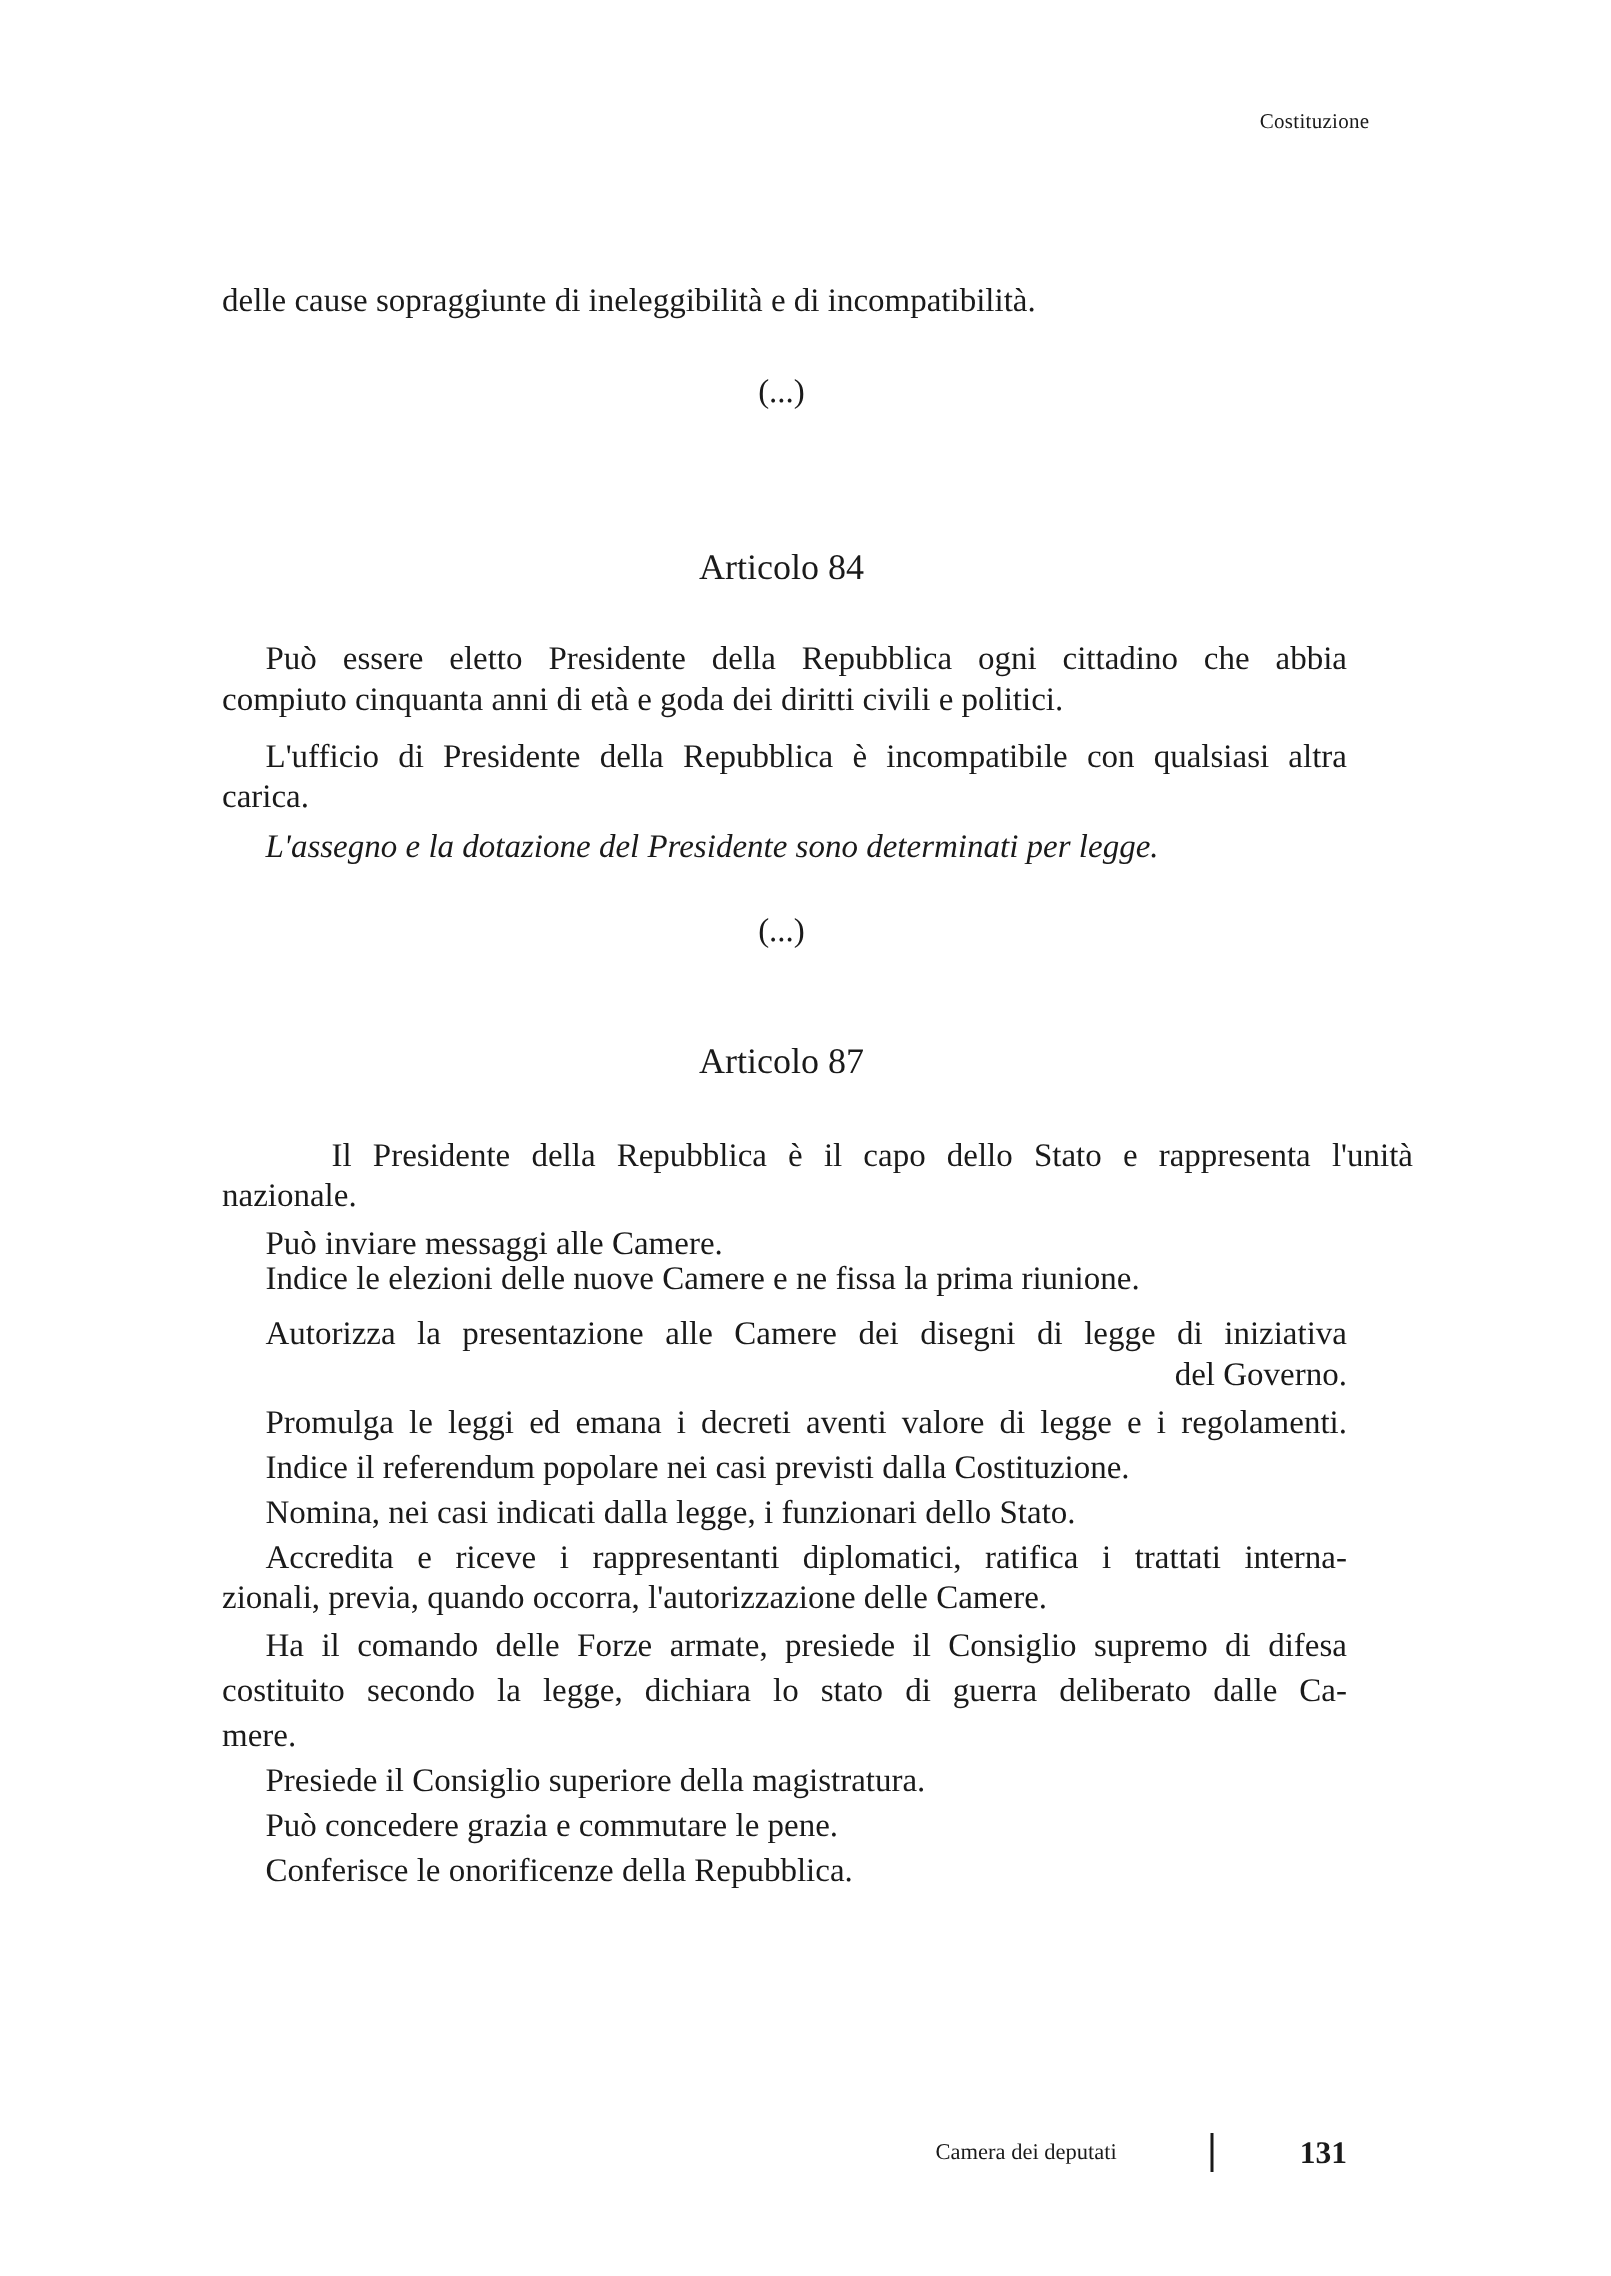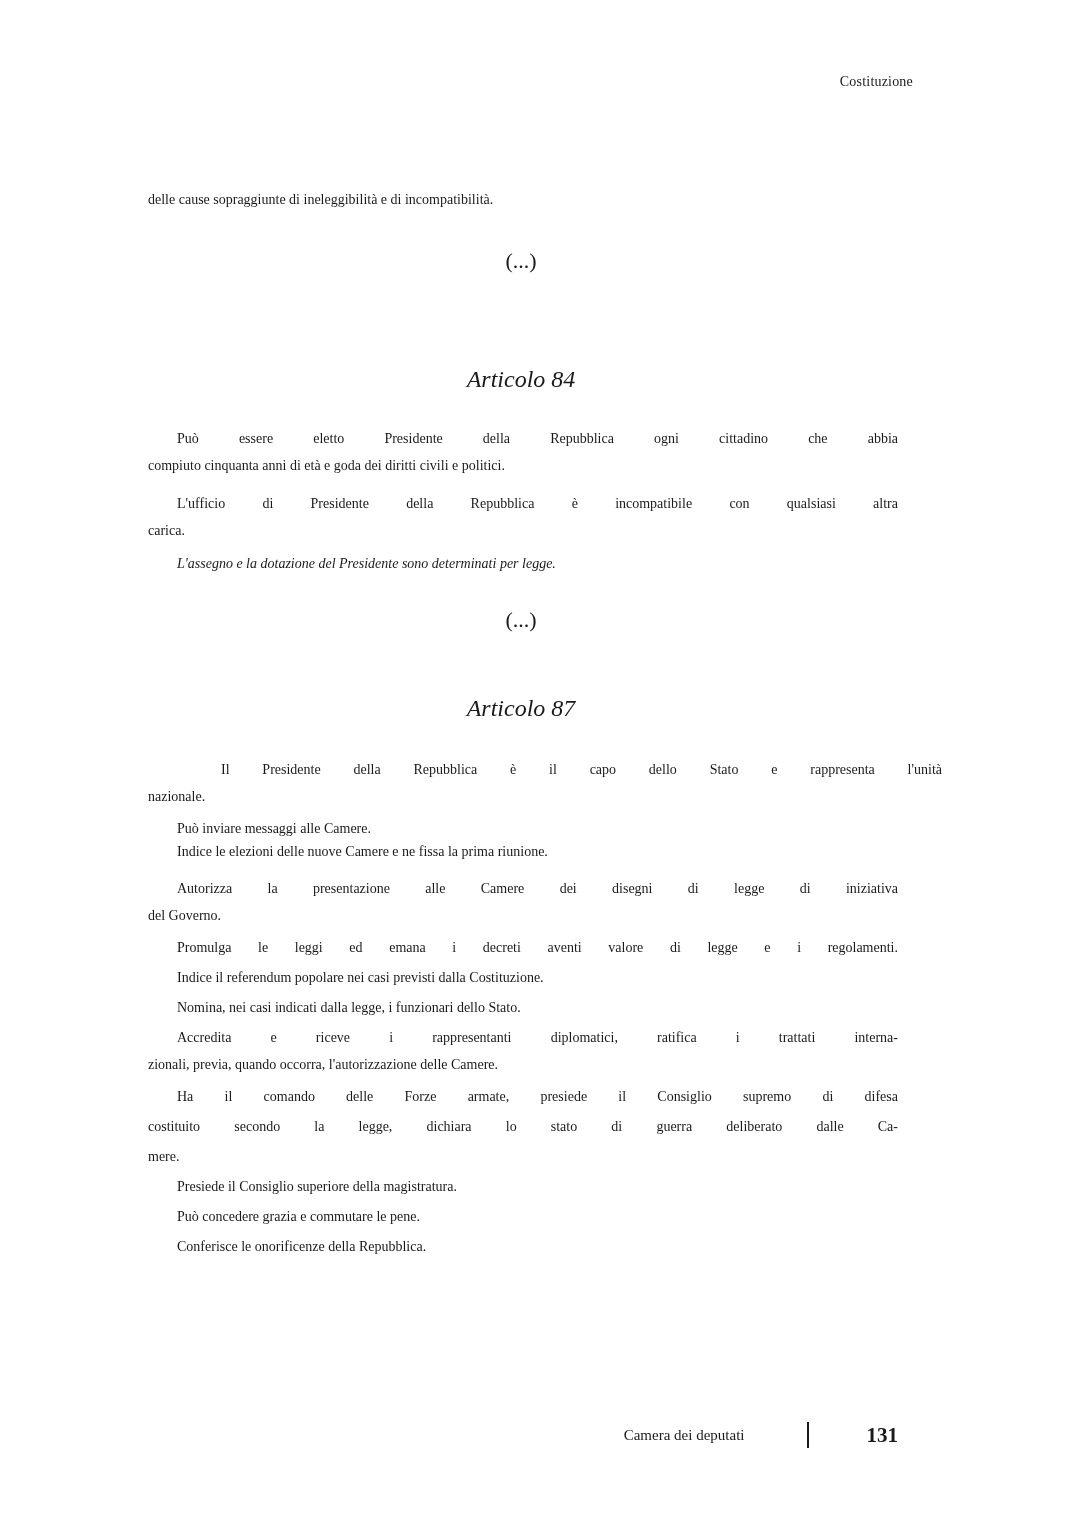--- a/index.html
+++ b/index.html
@@ -20,21 +20,21 @@
       top: 63px;
       right: 161px;
       font-size: 14px;
       letter-spacing: 0.2px;
       margin-top: 11px;
     }
     .line {
       position: absolute;
       left: 148px;
       width: 750px;
-      font-size: 14px;
+      font-size: 22px;
       line-height: 27px;
       white-space: nowrap;
     }
     .line.indent { left: 177px; width: 721px; }
     .line.justify {
       text-align: justify;
       text-align-last: justify;
       white-space: normal;
     }
     .ellipsis {
@@ -43,21 +43,20 @@
       width: 1042px;
       text-align: center;
       font-size: 22px;
       line-height: 27px;
     }
     .article-title {
       position: absolute;
       left: 0;
       width: 1042px;
       text-align: center;
-      font-style: italic;
       font-size: 24px;
       line-height: 30px;
     }
     .footer {
       position: absolute;
       top: 1420px;
       left: 600px;
       width: 298px;
       height: 30px;
       display: flex;
@@ -99,21 +98,21 @@
 
 <div class="ellipsis" style="top:606px;">(...)</div>
 
 <div class="article-title" style="top:693px;">Articolo 87</div>
 
 <div class="line indent justify" style="top:756px;margin-left:44px;">Il Presidente della Repubblica è il capo dello Stato e rappresenta l'unità</div>
 <div class="line" style="top:783px;">nazionale.</div>
 <div class="line indent" style="top:815px;">Può inviare messaggi alle Camere.</div>
 <div class="line indent" style="top:838px;">Indice le elezioni delle nuove Camere e ne fissa la prima riunione.</div>
 <div class="line indent justify" style="top:875px;">Autorizza la presentazione alle Camere dei disegni di legge di iniziativa</div>
-<div class="line" style="top:902px;">del Governo.</div>
+<div class="line" style="top:902px;text-align:right;">del Governo.</div>
 <div class="line indent justify" style="top:934px;">Promulga le leggi ed emana i decreti aventi valore di legge e i regolamenti.</div>
 <div class="line indent" style="top:964px;">Indice il referendum popolare nei casi previsti dalla Costituzione.</div>
 <div class="line indent" style="top:994px;">Nomina, nei casi indicati dalla legge, i funzionari dello Stato.</div>
 <div class="line indent justify" style="top:1024px;">Accredita e riceve i rappresentanti diplomatici, ratifica i trattati interna-</div>
 <div class="line" style="top:1051px;">zionali, previa, quando occorra, l'autorizzazione delle Camere.</div>
 <div class="line indent justify" style="top:1083px;">Ha il comando delle Forze armate, presiede il Consiglio supremo di difesa</div>
 <div class="line justify" style="top:1113px;">costituito secondo la legge, dichiara lo stato di guerra deliberato dalle Ca-</div>
 <div class="line" style="top:1143px;">mere.</div>
 <div class="line indent" style="top:1173px;">Presiede il Consiglio superiore della magistratura.</div>
 <div class="line indent" style="top:1203px;">Può concedere grazia e commutare le pene.</div>

